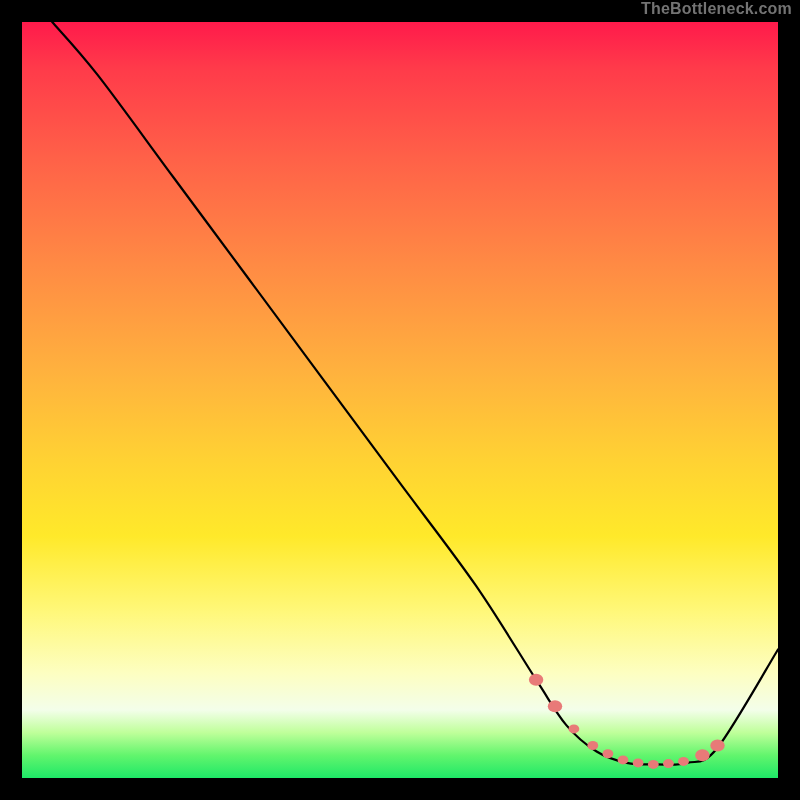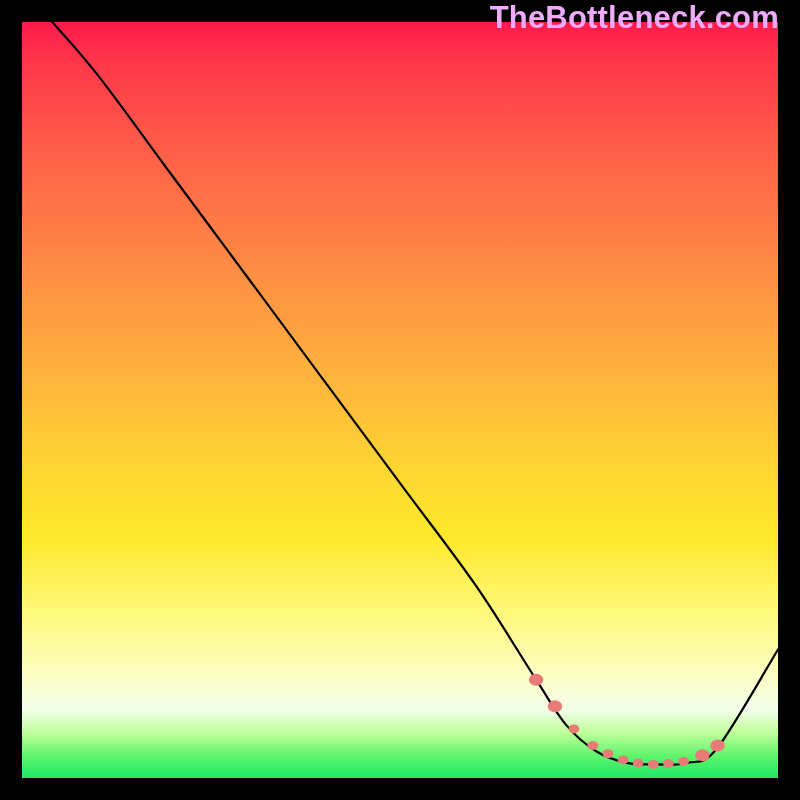--- a/index.html
+++ b/index.html
@@ -39,23 +39,23 @@
       #fdfec0 86%,
       #f3feea 91%,
       #bfff9a 94%,
       #62f56d 97%,
       #1ee867 100%
     );
   }
   .watermark {
     position: absolute;
     top: 0px;
-    right: 21px;
-    color: #f0abfc;
-    font-size: 31px;
+    right: 8px;
+    color: #737373;
+    font-size: 16px;
     font-weight: 600;
     letter-spacing: 0.2px;
     user-select: none;
   }
   svg.curve {
     position: absolute;
     left: 0;
     top: 0;
     width: 756px;
     height: 756px;

